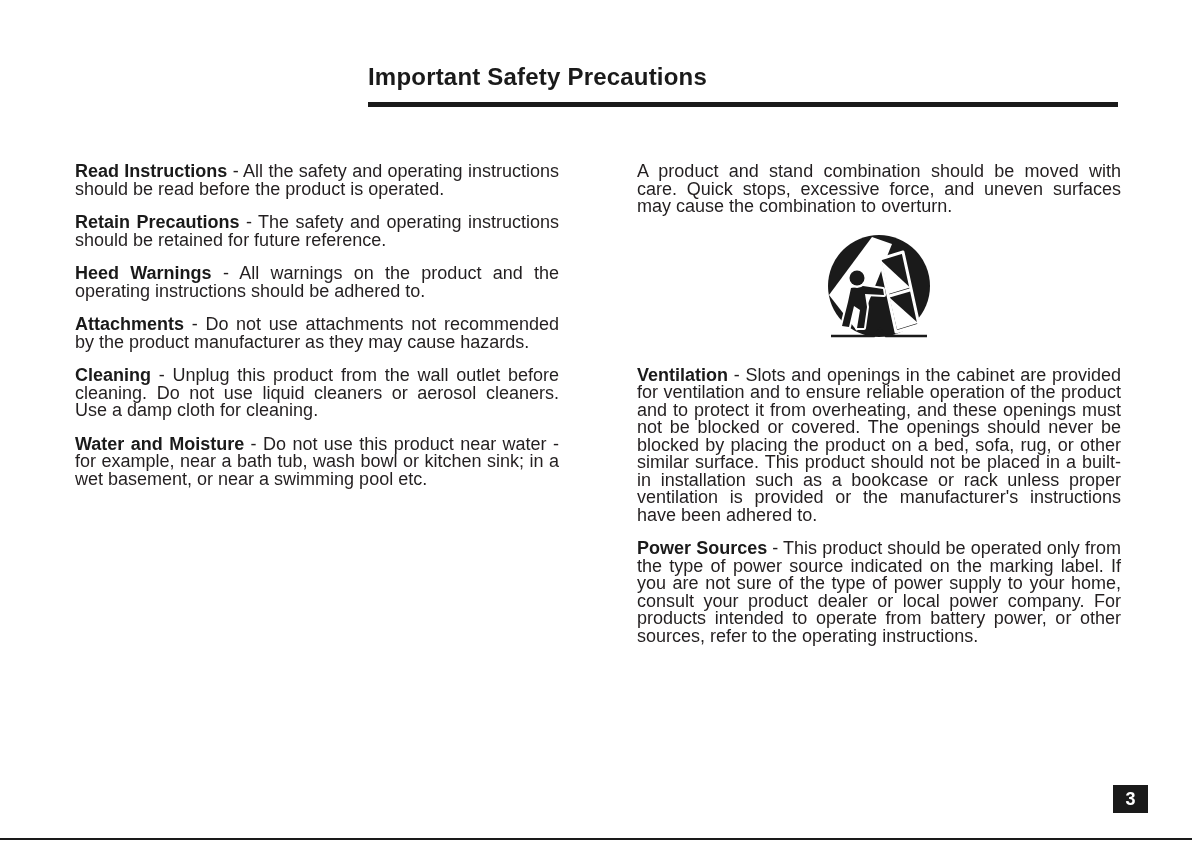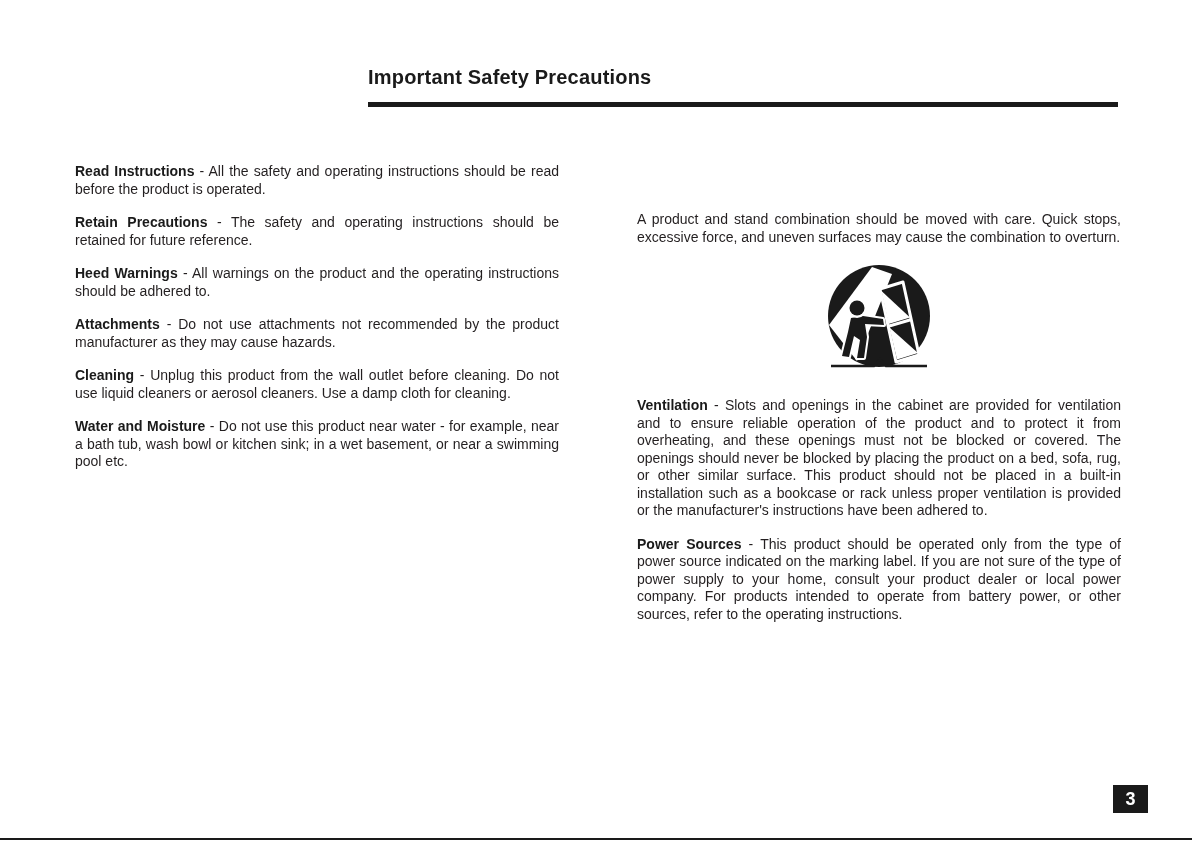--- a/index.html
+++ b/index.html
@@ -17,42 +17,42 @@
     overflow: hidden;
   }
   .title-block {
     position: absolute;
     left: 368px;
     top: 60px;
     width: 750px;
   }
   .page-title {
     margin: 0;
-    font-size: 20px;
+    font-size: 24px;
     line-height: 34px;
     font-weight: bold;
     color: #1a1a1a;
     letter-spacing: 0.2px;
   }
   .title-rule {
     margin-top: 8px;
     height: 5px;
     background: #1a1a1a;
     width: 100%;
   }
   .col {
     position: absolute;
     top: 163px;
     width: 484px;
   }
   .col-left  { left: 75px;  }
-  .col-right { left: 637px; margin-top: 48px; }
+  .col-right { left: 637px; }
   .para {
     margin: 0 0 16px 0;
-    font-size: 14px;
+    font-size: 18px;
     line-height: 17.5px;
     text-align: justify;
   }
   .para b { color: #1a1a1a; }
   .icon-row {
     display: flex;
     justify-content: center;
     margin: 10px 0 19px 0;
   }
   .page-num-box {

